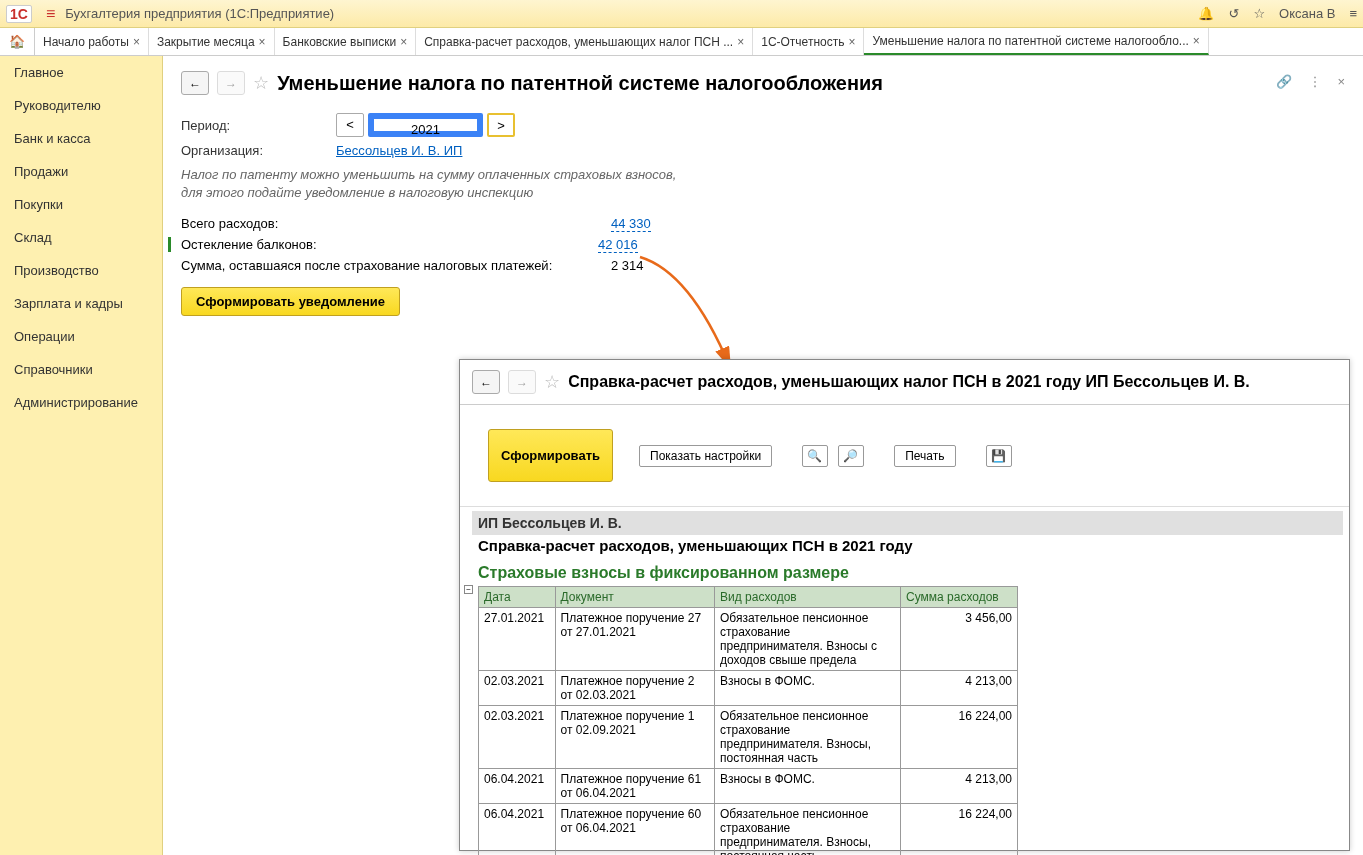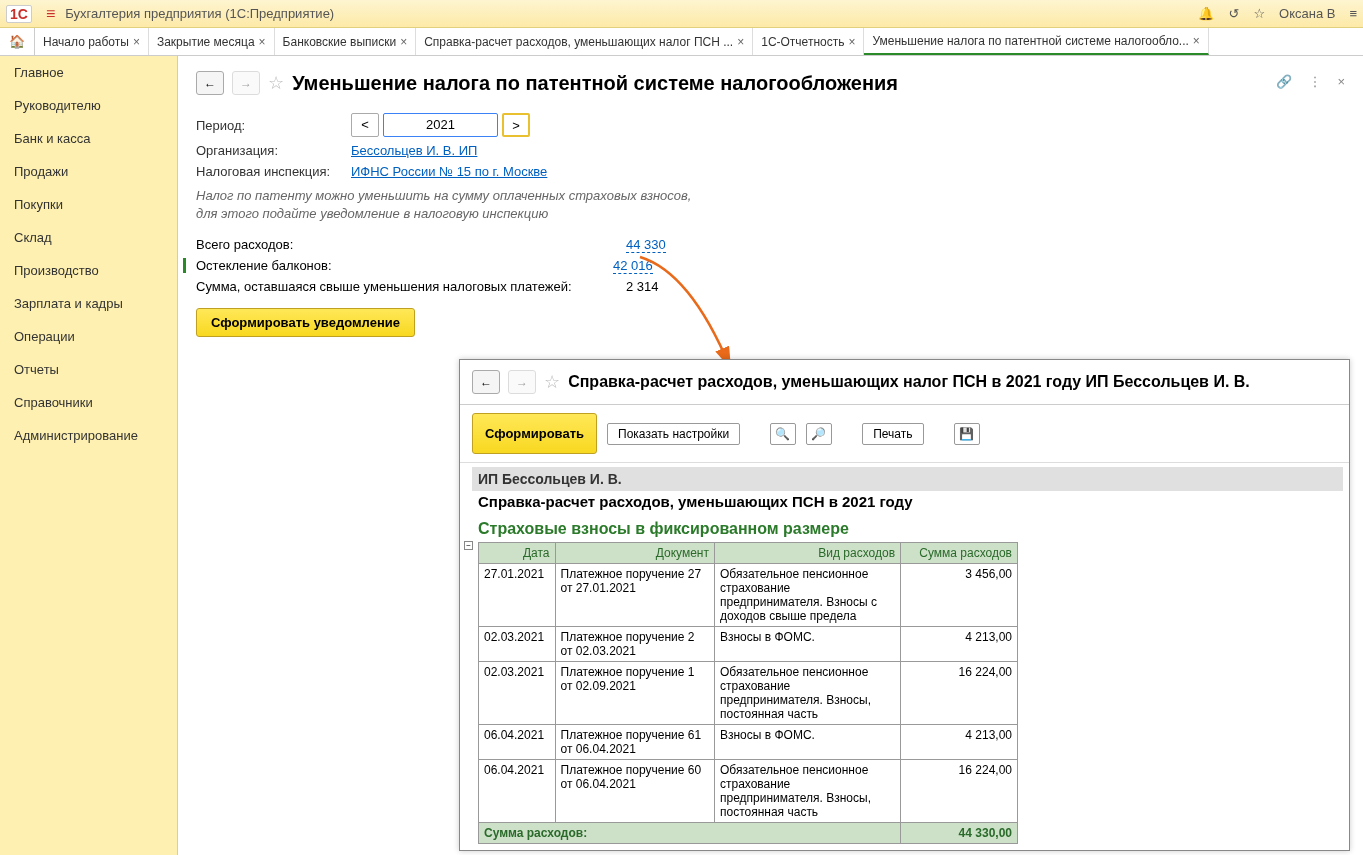--- a/index.html
+++ b/index.html
@@ -15,39 +15,39 @@
 
 
 .tabsbar { height: 28px; background: #fff; border-bottom: 1px solid #ccc; display: flex; align-items: stretch; }
 .hometab { width: 35px; display: flex; align-items: center; justify-content: center; border-right: 1px solid #ccc; cursor: pointer; }
 .tab { display: flex; align-items: center; padding: 0 8px; border-right: 1px solid #ddd; cursor: pointer; color: #333; font-size: 12px; white-space: nowrap; position: relative; }
 .tab.active { border-bottom: 2px solid #2a8a2a; }
 .tab .tx { color: #666; margin-left: 4px; }
 
 
 .body { display: flex; height: calc(855px - 28px - 28px); }
-.sidebar { width: 178px; background: #fef0b0; border-right: 1px solid #e0d080; }
+.sidebar { width: 163px; background: #fef0b0; border-right: 1px solid #e0d080; }
 .sidebar-item { padding: 9px 14px; color: #333; cursor: pointer; font-size: 13px; }
 
 .main { flex: 1; background: #fff; position: relative; padding: 15px 18px; }
 
 .headrow { display: flex; align-items: center; gap: 8px; margin-bottom: 18px; }
 .navbtn { width: 28px; height: 24px; border: 1px solid #aaa; background: #f5f5f5; border-radius: 3px; display: flex; align-items: center; justify-content: center; cursor: pointer; font-size: 12px; }
 .navbtn.disabled { opacity: .4; }
 .star { color: #bbb; font-size: 18px; cursor: pointer; }
 .page-title { font-size: 20px; font-weight: bold; }
 
 .headicons { position: absolute; right: 18px; top: 18px; display: flex; gap: 16px; color: #888; }
 
 .formrow { display: flex; align-items: center; margin: 6px 0; font-size: 13px; }
 .formlabel { width: 155px; color: #333; }
 .period-box { display: flex; align-items: center; gap: 4px; }
 .pbtn { width: 28px; height: 24px; border: 1px solid #aaa; background: #fff; border-radius: 2px; cursor: pointer; text-align: center; line-height: 22px; }
 .pbtn.hl { border: 2px solid #e8c030; }
-.pyear { width: 115px; height: 24px; border: 1px solid #3b82f6; border-radius: 2px; text-align: center; line-height: 22px; }
+.pyear { width: 115px; height: 24px; border: 6px solid #3b82f6; border-radius: 2px; text-align: center; line-height: 22px; }
 
 .link { color: #0060c0; cursor: pointer; }
 .link.underline { text-decoration: underline; border-bottom: none; }
 .link.dashed { border-bottom: 1px dashed #0060c0; }
 
 .hint { font-style: italic; color: #666; margin: 8px 0 14px; line-height: 1.4; }
 
 .sumrow { display: flex; align-items: center; margin: 6px 0; }
 .sumlbl { width: 430px; }
 .sumval { text-align: left; width: 50px; }
@@ -60,21 +60,21 @@
 .ohead { display: flex; align-items: center; gap: 8px; padding: 10px 12px; border-bottom: 1px solid #ccc; }
 .otitle { font-size: 16px; font-weight: bold; }
 .otoolbar { display: flex; align-items: center; gap: 10px; padding: 8px 12px; border-bottom: 1px solid #ddd; }
 .obtn { border: 1px solid #999; border-radius: 2px; background: #fff; padding: 3px 10px; cursor: pointer; font-size: 12px; }
 .oicon { width: 26px; text-align: center; padding: 3px 0; }
 .report { padding: 4px 12px 10px 18px; font-size: 12.5px; position: relative; }
 .rhead1 { font-weight: bold; color: #333; padding: 4px 0; font-size: 14px; background: #e0e0e0; margin: 0 -6px 2px -6px; padding-left: 6px;}
 .rhead2 { font-weight: bold; font-size: 15px; margin: 2px 0 10px; }
 .rhead3 { font-weight: bold; font-size: 16px; color: #2a7a2a; margin: 10px 0 4px; }
 table.report-table { border-collapse: collapse; width: 540px; }
-table.report-table th { background: #cde0c8; border: 1px solid #999; padding: 3px 5px; font-weight: normal; text-align: right; color: #2a6a2a; font-size: 12px;}
+table.report-table th { background: #cde0c8; border: 1px solid #999; padding: 3px 5px; font-weight: normal; text-align: left; color: #2a6a2a; font-size: 12px;}
 table.report-table td { border: 1px solid #999; padding: 3px 5px; vertical-align: top; font-size: 12px; }
 table.report-table td.num { text-align: right; }
 table.report-table tr.total td { background: #cde0c8; font-weight: bold; color: #2a6a2a; }
 .collapse-handle { position: absolute; left: 4px; top: 78px; width: 9px; height: 9px; border: 1px solid #888; font-size: 8px; line-height: 8px; text-align: center; cursor: pointer; background:#fff;}
 
 
 .arrow { position: absolute; left: 630px; top: 252px; pointer-events: none; }
 
 </style>
 </head>
@@ -125,21 +125,20 @@
   <div class="sidebar">
     <div class="sidebar-item">Главное</div>
     <div class="sidebar-item">Руководителю</div>
     <div class="sidebar-item">Банк и касса</div>
     <div class="sidebar-item">Продажи</div>
     <div class="sidebar-item">Покупки</div>
     <div class="sidebar-item">Склад</div>
     <div class="sidebar-item">Производство</div>
     <div class="sidebar-item">Зарплата и кадры</div>
     <div class="sidebar-item">Операции</div>
-    <div class="sidebar-item">Отчеты</div>
     <div class="sidebar-item">Справочники</div>
     <div class="sidebar-item">Администрирование</div>
   </div>
 
   <div class="main">
     <div class="headicons">
       <span>🔗</span>
       <span>⋮</span>
       <span>×</span>
     </div>
@@ -155,40 +154,36 @@
       <div class="period-box">
         <div class="pbtn">&lt;</div>
         <div class="pyear">2021</div>
         <div class="pbtn hl">&gt;</div>
       </div>
     </div>
     <div class="formrow">
       <span class="formlabel">Организация:</span>
       <span class="link underline">Бессольцев И. В. ИП</span>
     </div>
-    <div class="formrow">
-      <span class="formlabel">Налоговая инспекция:</span>
-      <span class="link underline">ИФНС России № 15 по г. Москве</span>
-    </div>
 
     <div class="hint">
       <div>Налог по патенту можно уменьшить на сумму оплаченных страховых взносов,</div>
       <div>для этого подайте уведомление в налоговую инспекцию</div>
     </div>
 
     <div class="sumrow">
       <span class="sumlbl">Всего расходов:</span>
       <span class="sumval"><span class="link dashed">44 330</span></span>
     </div>
     <div class="sumrow greenbar">
       <span class="sumlbl" style="width:417px">Остекление балконов:</span>
       <span class="sumval"><span class="link dashed">42 016</span></span>
     </div>
     <div class="sumrow">
-      <span class="sumlbl">Сумма, оставшаяся свыше уменьшения налоговых платежей:</span>
+      <span class="sumlbl">Сумма, оставшаяся после страхование налоговых платежей:</span>
       <span class="sumval">2 314</span>
     </div>
 
     <div class="yellowbtn">Сформировать уведомление</div>
   </div>
 </div>
 
 <svg class="arrow" width="120" height="130">
   <defs>
       <marker id="ah" markerWidth="10" markerHeight="10" refX="8" refY="3" orient="auto">
@@ -199,21 +194,21 @@
 </svg>
 
 <div class="overlay">
   <div class="ohead">
     <div class="navbtn">←</div>
     <div class="navbtn disabled">→</div>
     <span class="star">☆</span>
     <span class="otitle">Справка-расчет расходов, уменьшающих налог ПСН в 2021 году ИП Бессольцев И. В.</span>
   </div>
   <div class="otoolbar">
-    <span class="yellowbtn" style="margin:0;padding:12px 12px">Сформировать</span>
+    <span class="yellowbtn" style="margin:16px;padding:18px 12px">Сформировать</span>
     <span class="obtn">Показать настройки</span>
     <span style="width:10px"></span>
     <span class="obtn oicon">🔍</span>
     <span class="obtn oicon">🔎</span>
     <span style="width:10px"></span>
     <span class="obtn">Печать</span>
     <span style="width:10px"></span>
     <span class="obtn oicon">💾</span>
   </div>
   <div class="report">

